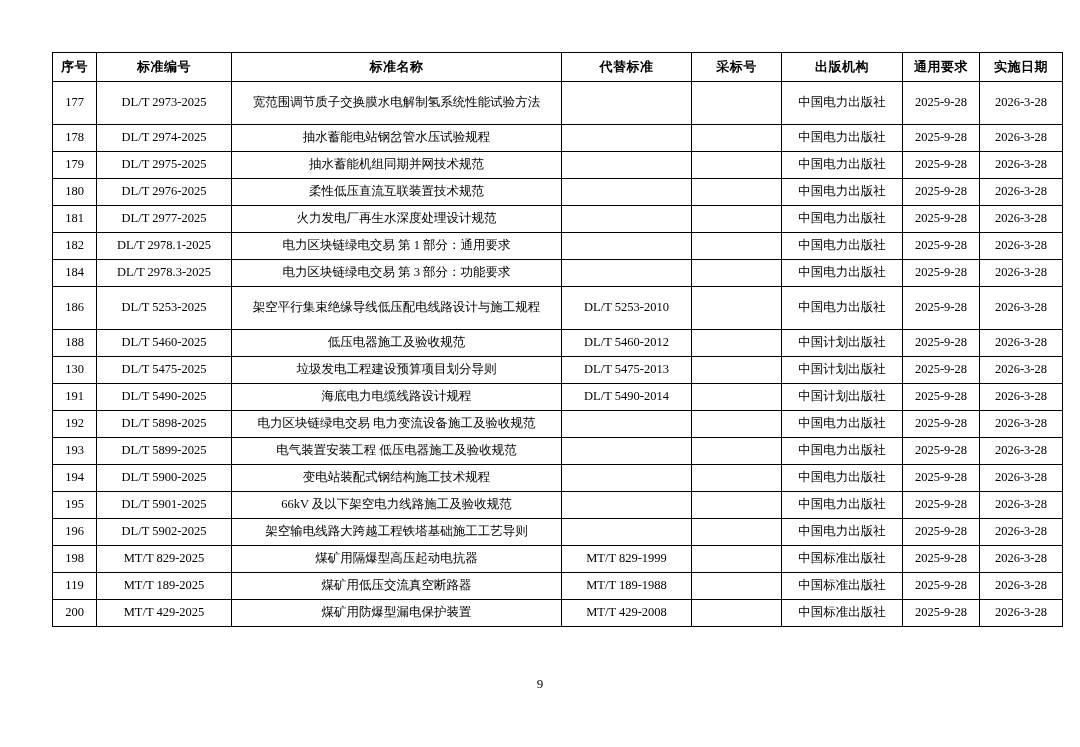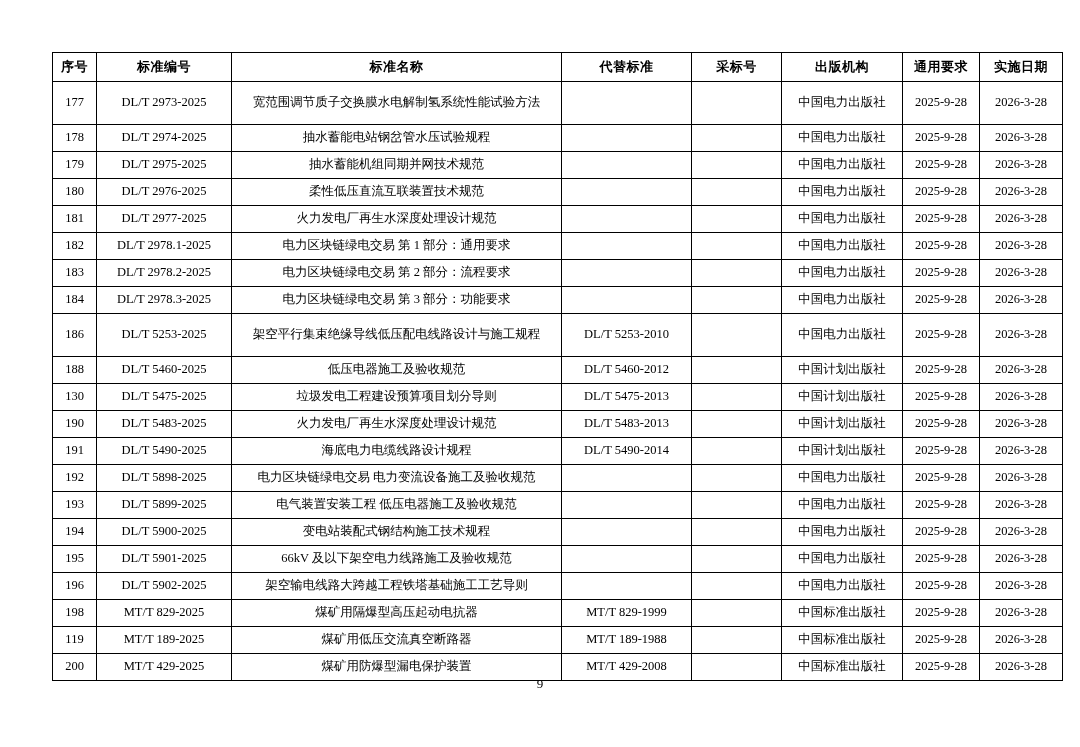--- a/index.html
+++ b/index.html
@@ -161,30 +161,20 @@
             <td>182</td>
             <td>DL/T 2978.1-2025</td>
             <td class="name-cell">电力区块链绿电交易  第 1 部分：通用要求</td>
             <td></td>
             <td></td>
             <td>中国电力出版社</td>
             <td>2025-9-28</td>
             <td>2026-3-28</td>
           </tr>
           <tr class="row-normal">
-            <td>183</td>
-            <td>DL/T 2978.2-2025</td>
-            <td class="name-cell">电力区块链绿电交易  第 2 部分：流程要求</td>
-            <td></td>
-            <td></td>
-            <td>中国电力出版社</td>
-            <td>2025-9-28</td>
-            <td>2026-3-28</td>
-          </tr>
-          <tr class="row-normal">
             <td>184</td>
             <td>DL/T 2978.3-2025</td>
             <td class="name-cell">电力区块链绿电交易  第 3 部分：功能要求</td>
             <td></td>
             <td></td>
             <td>中国电力出版社</td>
             <td>2025-9-28</td>
             <td>2026-3-28</td>
           </tr>
           <tr class="row-tall">
@@ -211,30 +201,20 @@
             <td>130</td>
             <td>DL/T 5475-2025</td>
             <td class="name-cell">垃圾发电工程建设预算项目划分导则</td>
             <td>DL/T 5475-2013</td>
             <td></td>
             <td>中国计划出版社</td>
             <td>2025-9-28</td>
             <td>2026-3-28</td>
           </tr>
           <tr class="row-normal">
-            <td>190</td>
-            <td>DL/T 5483-2025</td>
-            <td class="name-cell">火力发电厂再生水深度处理设计规范</td>
-            <td>DL/T 5483-2013</td>
-            <td></td>
-            <td>中国计划出版社</td>
-            <td>2025-9-28</td>
-            <td>2026-3-28</td>
-          </tr>
-          <tr class="row-normal">
             <td>191</td>
             <td>DL/T 5490-2025</td>
             <td class="name-cell">海底电力电缆线路设计规程</td>
             <td>DL/T 5490-2014</td>
             <td></td>
             <td>中国计划出版社</td>
             <td>2025-9-28</td>
             <td>2026-3-28</td>
           </tr>
           <tr class="row-normal">

